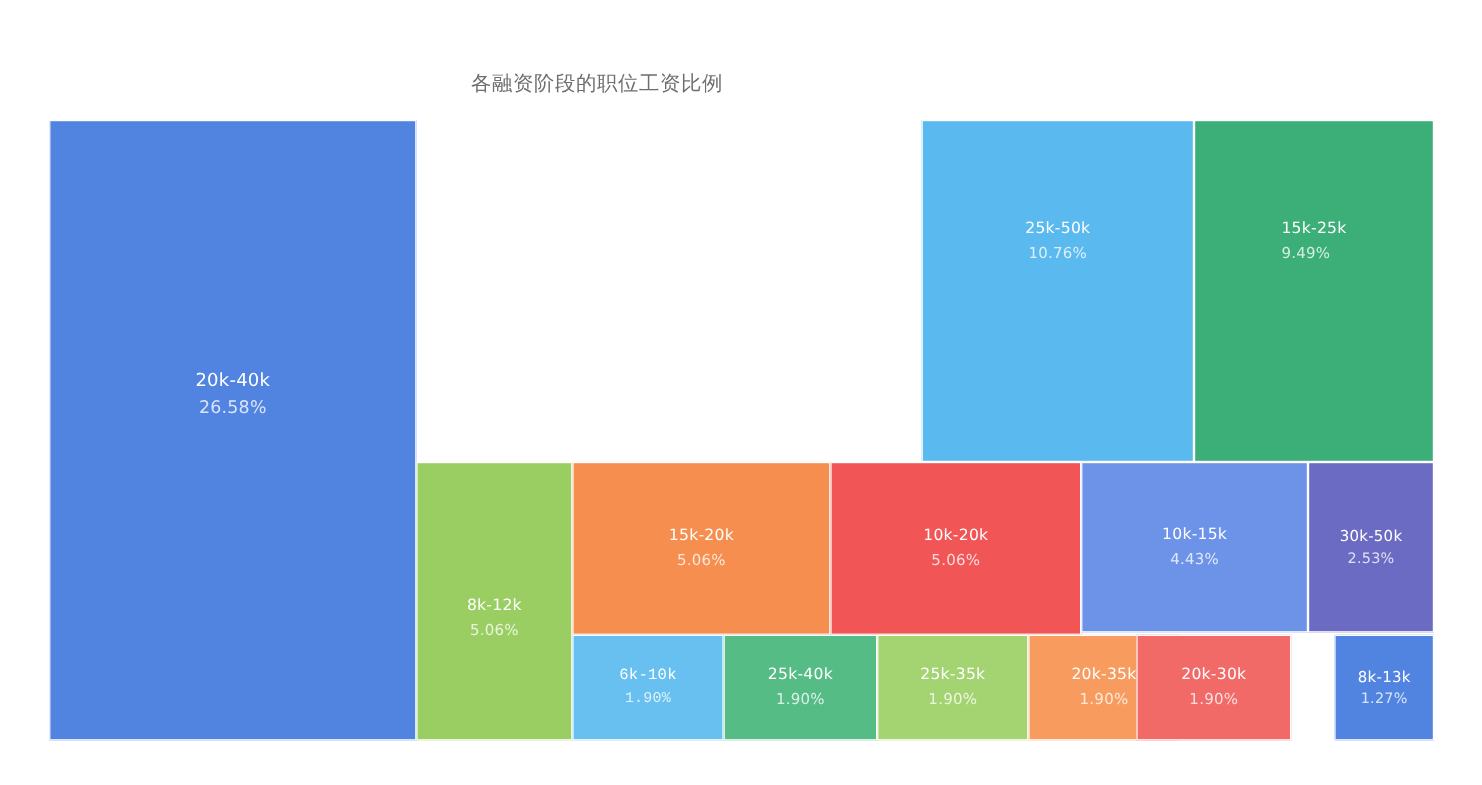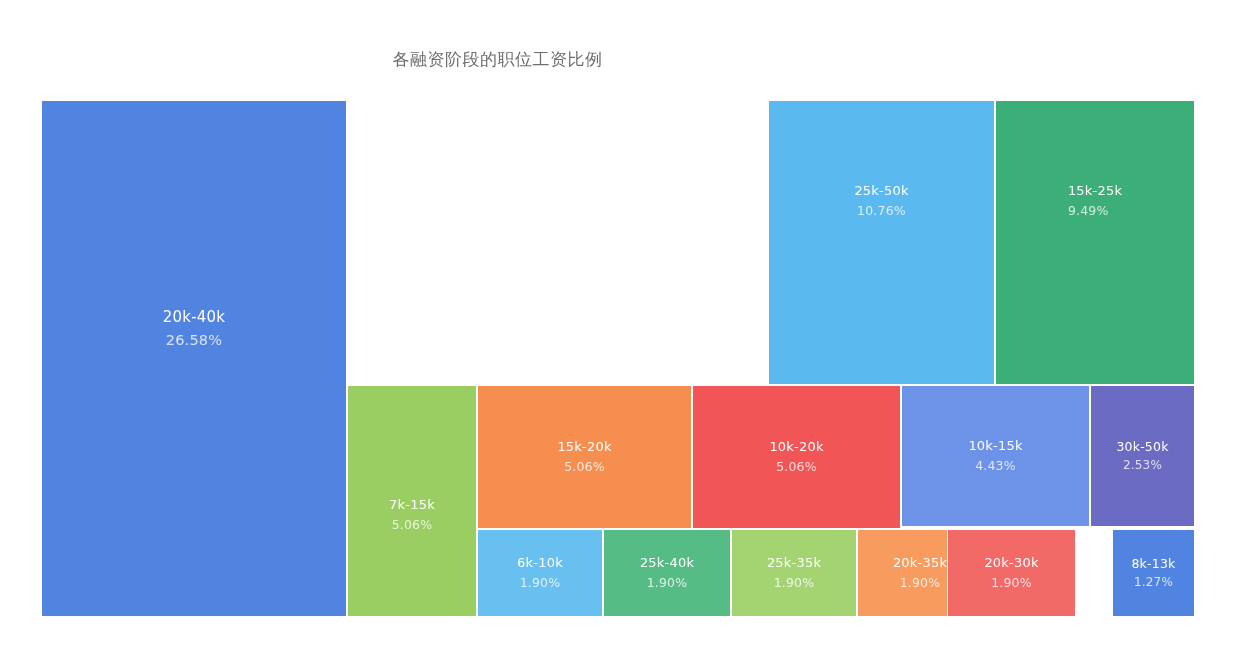--- a/index.html
+++ b/index.html
@@ -15,21 +15,21 @@
   }
   #chart-root {
     position: relative;
     width: 1235px;
     height: 654px;
     background: #ffffff;
   }
   #chart-title {
     position: absolute;
     left: 0;
-    top: 48px;
+    top: 58px;
     width: 995px;
     text-align: center;
     font-size: 17px;
     color: #6e6e6e;
     letter-spacing: 0.5px;
     font-family: "DejaVu Sans", "Liberation Sans", sans-serif;
   }
   #treemap {
     position: absolute;
     left: 41px;
@@ -88,21 +88,21 @@
         </div>
       </div>
       <div class="tm-cell" style="left: 954px; top: 0px; width: 200px; height: 285px; background: rgb(60, 174, 119);">
         <div style="transform: translateY(-42px);">
           <div class="tm-label">15k-25k</div>
           <div class="tm-value">9.49%</div>
         </div>
       </div>
       <div class="tm-cell" style="left: 306px; top: 285px; width: 130px; height: 232px; background: rgb(154, 206, 98);">
         <div style="text-align: center; transform: translateY(14px);">
-          <div class="tm-label">7k-15k</div>
+          <div class="tm-label">8k-12k</div>
           <div class="tm-value">5.06%</div>
         </div>
       </div>
       <div class="tm-cell" style="left: 436px; top: 285px; width: 215px; height: 144px; background: rgb(246, 142, 79);">
         <div style="text-align: center;">
           <div class="tm-label">15k-20k</div>
           <div class="tm-value">5.06%</div>
         </div>
       </div>
       <div class="tm-cell" style="left: 651px; top: 285px; width: 209px; height: 144px; background: rgb(242, 85, 85);">
@@ -116,21 +116,21 @@
           <div class="tm-label">10k-15k</div>
           <div class="tm-value">4.43%</div>
         </div>
       </div>
       <div class="tm-cell small" style="left: 1049px; top: 285px; width: 105px; height: 142px; background: rgb(108, 107, 196);">
         <div style="text-align: center;">
           <div class="tm-label">30k-50k</div>
           <div class="tm-value">2.53%</div>
         </div>
       </div>
-      <div class="tm-cell" style="left: 436px; top: 429px; width: 126px; height: 88px; background: rgb(103, 192, 239);">
+      <div class="tm-cell" style="left: 436px; top: 429px; width: 126px; height: 88px; background: rgb(103, 192, 239); font-family: Liberation Mono, monospace;">
         <div style="text-align: center;">
           <div class="tm-label">6k-10k</div>
           <div class="tm-value">1.90%</div>
         </div>
       </div>
       <div class="tm-cell" style="left: 562px; top: 429px; width: 128px; height: 88px; background: rgb(85, 188, 134);">
         <div style="text-align: center;">
           <div class="tm-label">25k-40k</div>
           <div class="tm-value">1.90%</div>
         </div>

